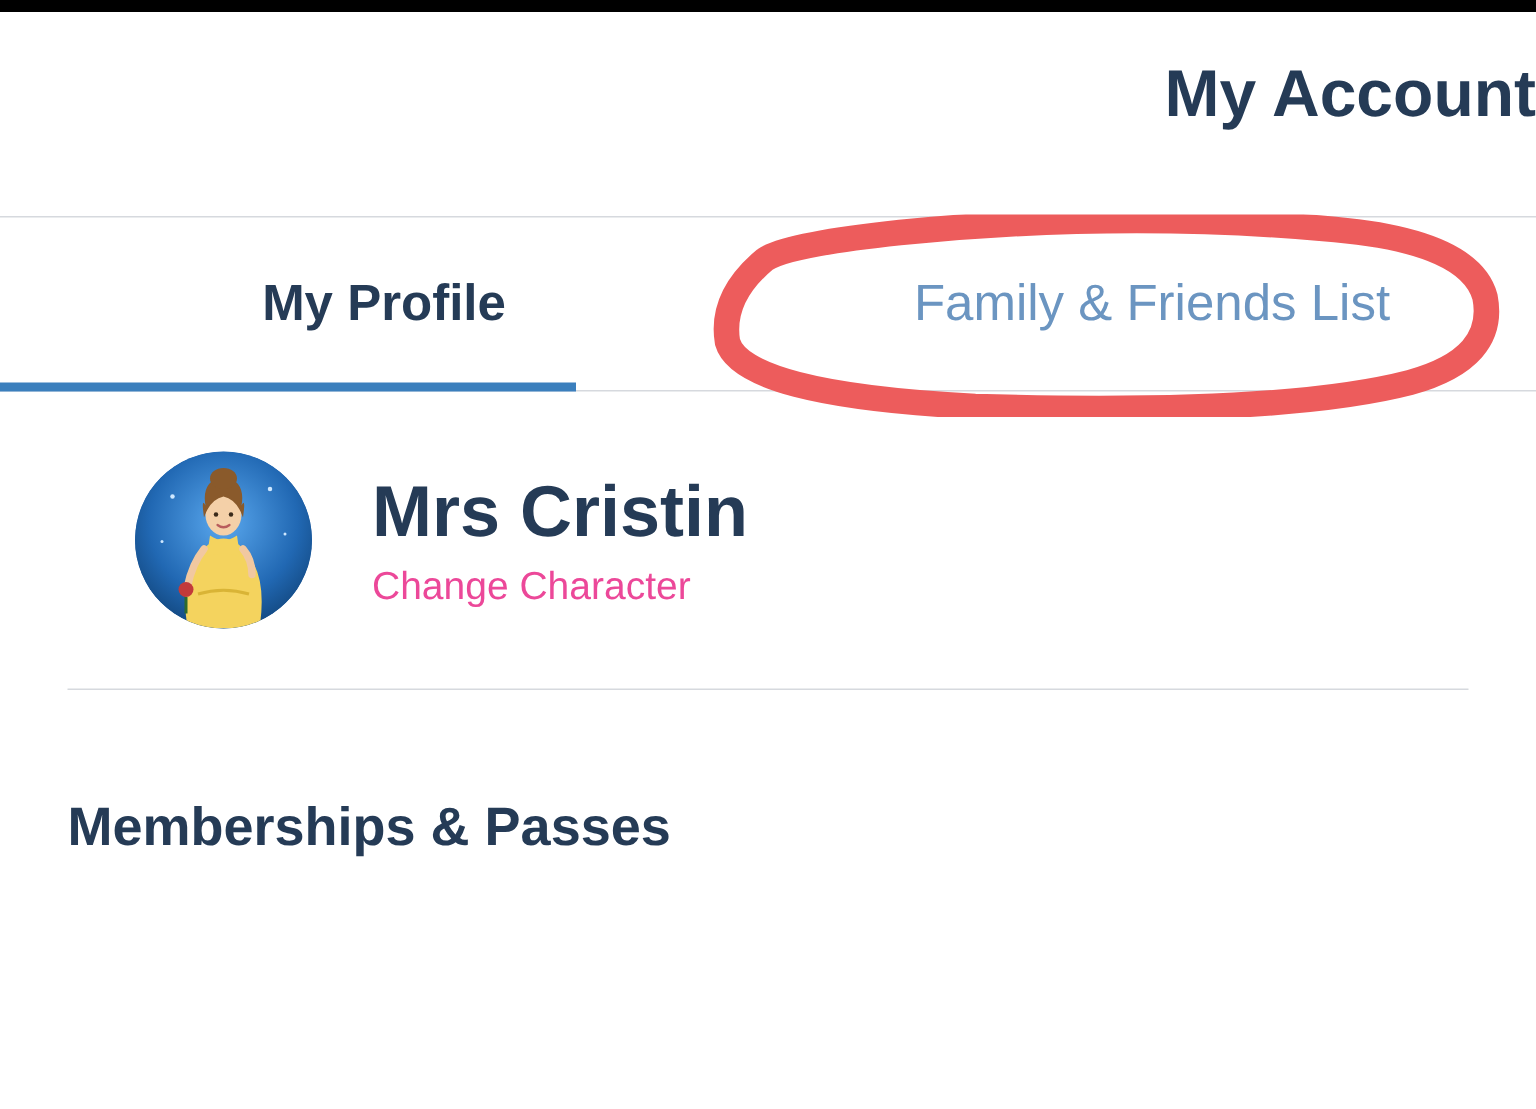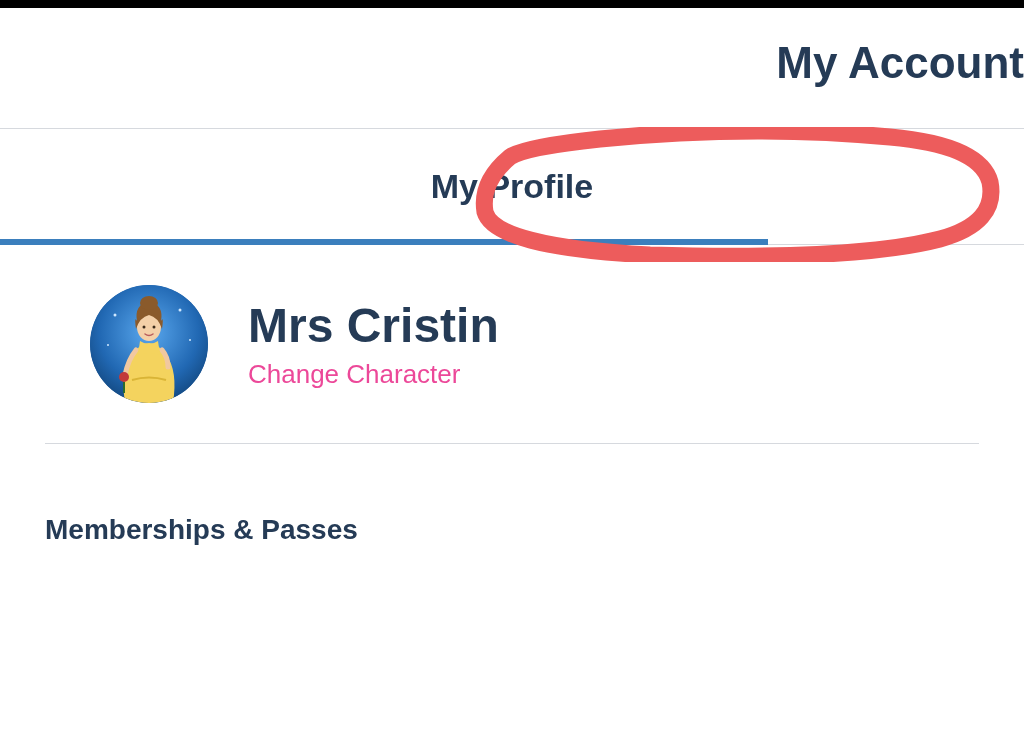--- a/index.html
+++ b/index.html
@@ -25,20 +25,21 @@
     .header-title {
       font-size: 44px;
       font-weight: 700;
       color: #253b56;
     }
     .tabs {
       display: flex;
       border-top: 1px solid #d6d9de;
       border-bottom: 1px solid #d6d9de;
       position: relative;
+      margin-top: 16px;
     }
     .tab {
       flex: 1;
       text-align: center;
       padding: 38px 0;
       font-size: 34px;
       font-weight: normal;
       cursor: pointer;
       position: relative;
     }
@@ -97,38 +98,41 @@
       color: #253b56;
       margin-bottom: 6px;
     }
     .change-character {
       font-size: 26px;
       font-weight: 400;
       color: #ec4899;
       cursor: pointer;
     }
     .section-title {
-      font-size: 28px;
+      font-size: 36px;
       font-weight: 700;
       color: #253b56;
       padding: 70px 45px 0 45px;
     }
   </style>
 </head>
 <body>
 
 <div class="top-bar"></div>
 
 <div class="header">
   <h1 class="header-title">My Account</h1>
 </div>
 
 <div class="tabs">
   <div class="tab tab-active">
     <span>My Profile</span>
+  </div>
+  <div class="tab tab-inactive">
+    <span>Family &amp; Friends List</span>
   </div>
   <svg class="annotation-circle" viewBox="0 0 560 135">
     <path d="M 60 30 Q 30 55 35 85 Q 45 120 200 128 Q 405 134 490 112 Q 548 96 540 55 Q 530 18 440 10 Q 300 -3 150 12 Q 75 20 60 30 Z" fill="none" stroke="#ed5c5c" stroke-width="17" stroke-linejoin="round" stroke-linecap="round"></path>
   </svg>
 </div>
 
 <div class="profile-row">
   <div class="avatar">
     <svg viewBox="0 0 118 118">
       <defs>

